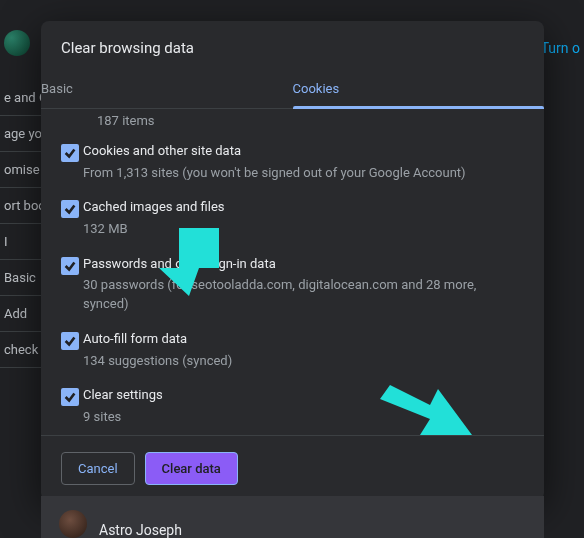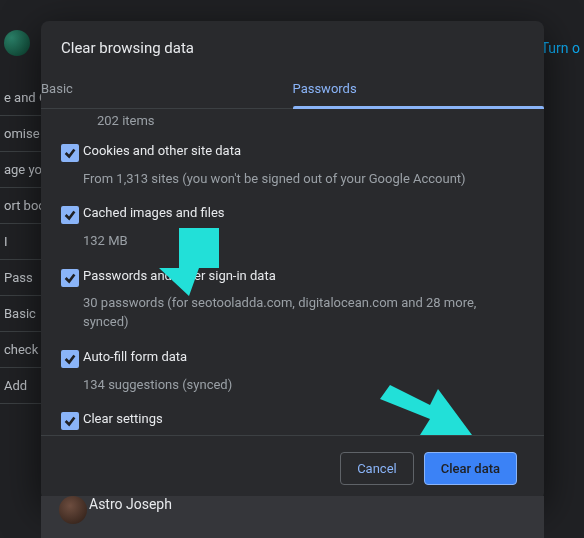--- a/index.html
+++ b/index.html
@@ -15,59 +15,58 @@
   .tab{flex:1;text-align:left;padding:10px 0 12px;font-size:13px;color:#9aa0a6;cursor:pointer;position:relative}
   .tab.active{color:#8ab4f8}
   .tab.active::after{content:"";position:absolute;left:0;right:0;bottom:-1px;height:3px;background:#8ab4f8;border-radius:2px 2px 0 0}
   .content{flex:1;overflow:hidden;padding:0 20px}
   .truncated-top{color:#9aa0a6;font-size:13px;padding:4px 0 6px 36px}
   .row{display:flex;gap:4px;padding:8px 0}
   .cb{width:18px;height:18px;border:2px solid #8ab4f8;border-radius:2px;background:#8ab4f8;display:flex;align-items:center;justify-content:center;flex:none;margin-top:2px;cursor:pointer}
   .cb svg{width:14px;height:14px;fill:none;stroke:#202124;stroke-width:3}
   .row-text{flex:1}
   .row-title{font-size:13px;color:#e8eaed;line-height:1.35}
-  .row-sub{font-size:13px;color:#9aa0a6;line-height:1.45;margin-top:10px}
-  .actions{display:flex;justify-content:flex-end;gap:10px;padding:16px 27px;border-top:1px solid #3c4043}
+  .row-sub{font-size:13px;color:#9aa0a6;line-height:1.45;margin-top:4px}
+  .actions{display:flex;gap:10px;padding:16px 20px;border-top:1px solid #3c4043}
   .btn{padding:8px 16px;font-size:13px;border-radius:4px;cursor:pointer;border:1px solid #5f6368;background:transparent;color:#8ab4f8}
-  .btn.primary{background:#3b82f6;color:#202124;border-color:#8ab4f8;font-weight:500}
-  .user-strip{position:absolute;left:41px;bottom:0;width:503px;height:42px;background:#35363a;display:flex;align-items:flex-start;padding:0 18px;gap:2px}
+  .btn.primary{background:#8b5cf6;color:#202124;border-color:#8ab4f8;font-weight:500}
+  .user-strip{position:absolute;left:41px;bottom:0;width:503px;height:42px;background:#35363a;display:flex;align-items:flex-end;padding:0 18px;gap:12px}
   .avatar{width:28px;height:28px;border-radius:50%;background:radial-gradient(circle at 40% 35%,#6d4d3f,#2a1b14)}
   .user-name{font-size:14px;color:#e8eaed}
   .arrow{position:absolute;pointer-events:none}
   .arrow svg{display:block}
   .arrow1{left:149px;top:218px;width:80px;height:80px}
   .arrow2{left:380px;top:375px;width:100px;height:80px}
 </style>
 </head>
 <body>
 
 <div class="bg">
   <div class="bg-avatar-top"></div>
   <div class="bg-turn">Turn o</div>
   <div class="bg-items" style="top:80px">
     <div class="bg-item">e and G</div>
+    <div class="bg-item">age yo</div>
     <div class="bg-item">omise</div>
-    <div class="bg-item">age yo</div>
     <div class="bg-item">ort boo</div>
     <div class="bg-item">I</div>
-    <div class="bg-item">Pass</div>
     <div class="bg-item">Basic</div>
+    <div class="bg-item">Add</div>
     <div class="bg-item">check</div>
-    <div class="bg-item">Add</div>
   </div>
 </div>
 
 <div class="dialog">
   <div class="dlg-title">Clear browsing data</div>
   <div class="tabs">
     <div class="tab">Basic</div>
-    <div class="tab active">Passwords</div>
+    <div class="tab active">Cookies</div>
   </div>
   <div class="content">
-    <div class="truncated-top">202 items</div>
+    <div class="truncated-top">187 items</div>
 
     <div class="row">
       <div class="cb">
           <svg viewBox="0 0 16 16">
             <polyline points="3,8 7,12 13,4"></polyline>
           </svg>
         </div>
       <div class="row-text">
         <div class="row-title">Cookies and other site data</div>
         <div class="row-sub">From 1,313 sites (you won't be signed out of your Google Account)</div>

